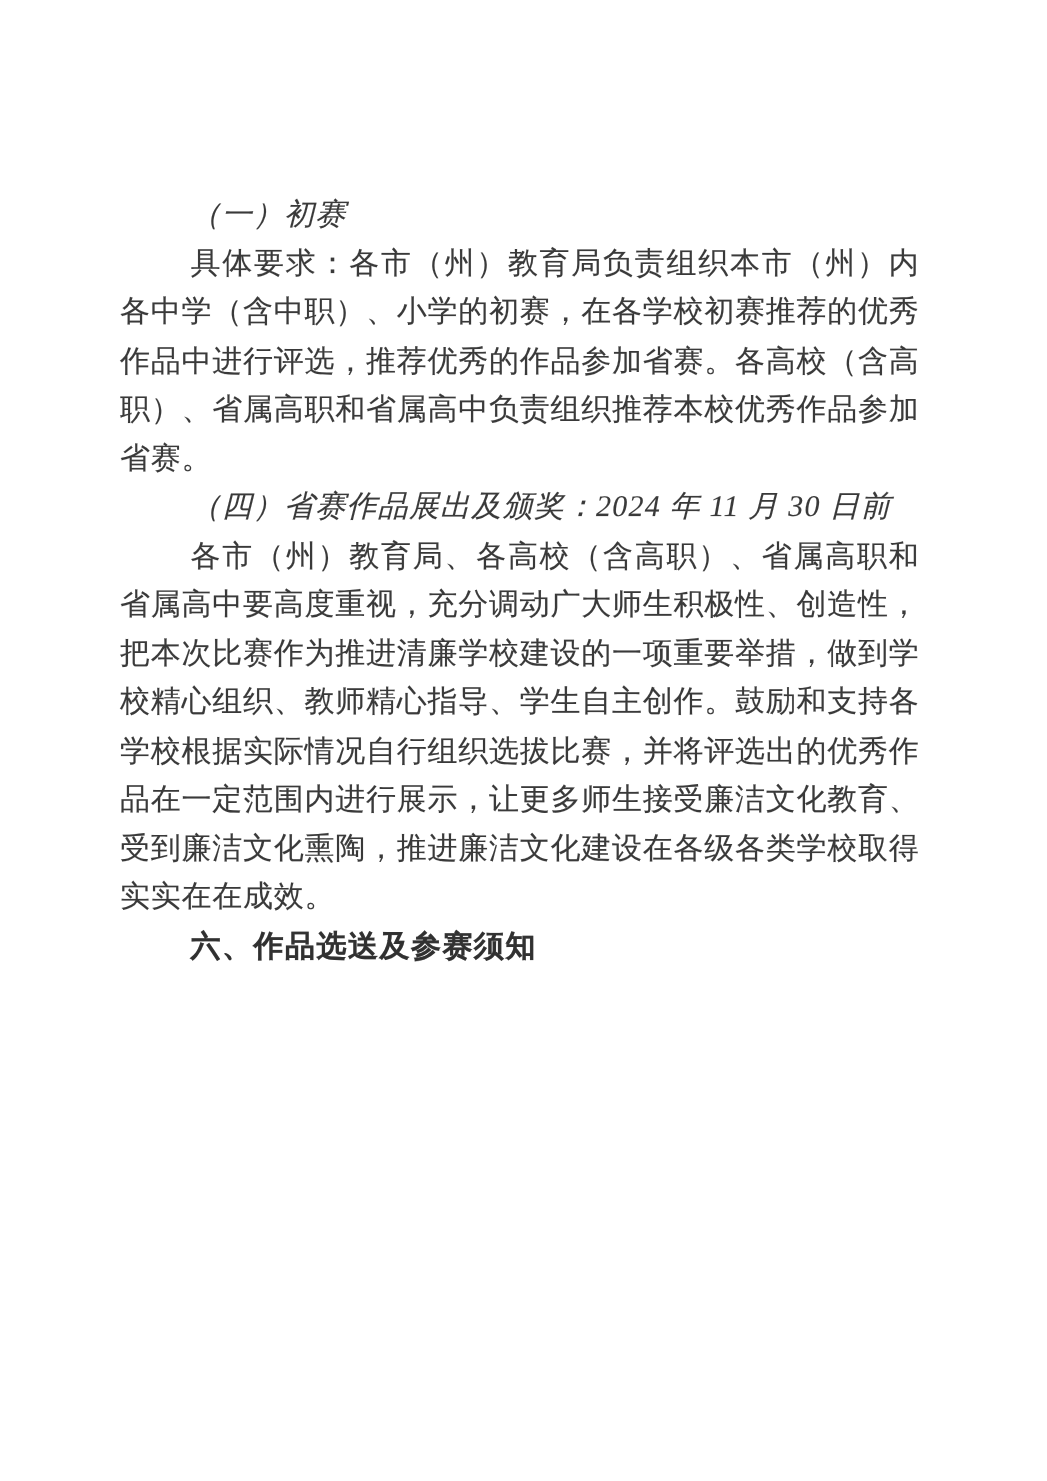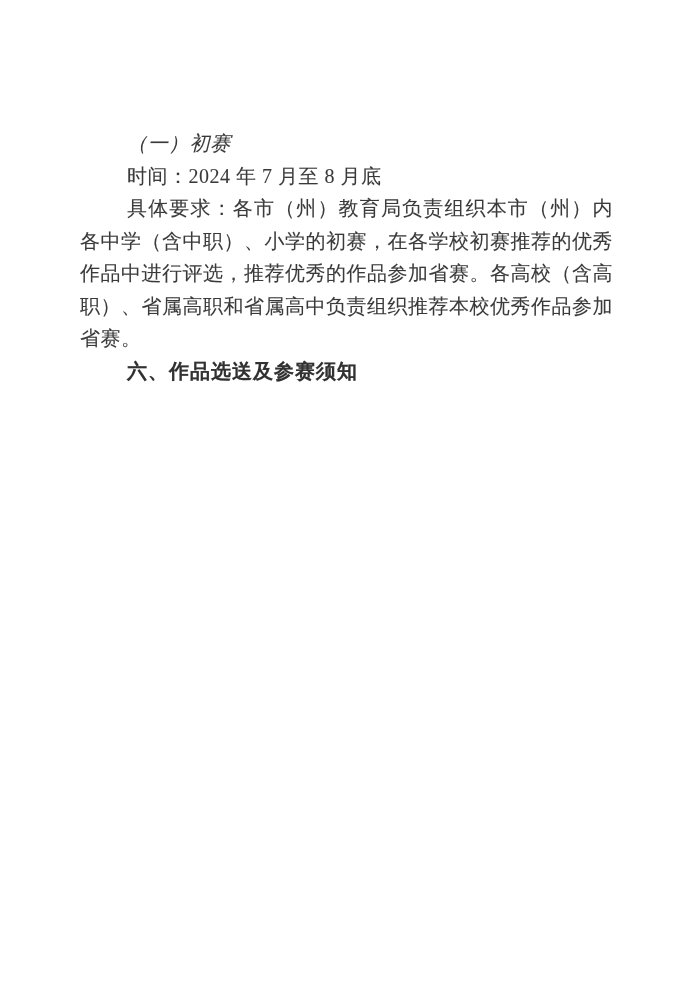--- a/index.html
+++ b/index.html
@@ -45,17 +45,18 @@
     color: #2f2f2f;
     letter-spacing: 1px;
   }
 </style>
 </head>
 <body>
 
 <div class="page">
   <div class="doc">
     <p class="kai">（一）初赛</p>
-    <p class="body">时间：2024 年 7 月至 8 月底</p>
     <p class="body">具体要求：各市（州）教育局负责组织本市（州）内各中学（含中职）、小学的初赛，在各学校初赛推荐的优秀作品中进行评选，推荐优秀的作品参加省赛。各高校（含高职）、省属高职和省属高中负责组织推荐本校优秀作品参加省赛。</p>
+    <p class="kai">（四）省赛作品展出及颁奖：2024 年 11 月 30 日前</p>
+    <p class="body">各市（州）教育局、各高校（含高职）、省属高职和省属高中要高度重视，充分调动广大师生积极性、创造性，把本次比赛作为推进清廉学校建设的一项重要举措，做到学校精心组织、教师精心指导、学生自主创作。鼓励和支持各学校根据实际情况自行组织选拔比赛，并将评选出的优秀作品在一定范围内进行展示，让更多师生接受廉洁文化教育、受到廉洁文化熏陶，推进廉洁文化建设在各级各类学校取得实实在在成效。</p>
     <p class="heading">六、作品选送及参赛须知</p>
   </div>
 </div>
 
 </body></html>

